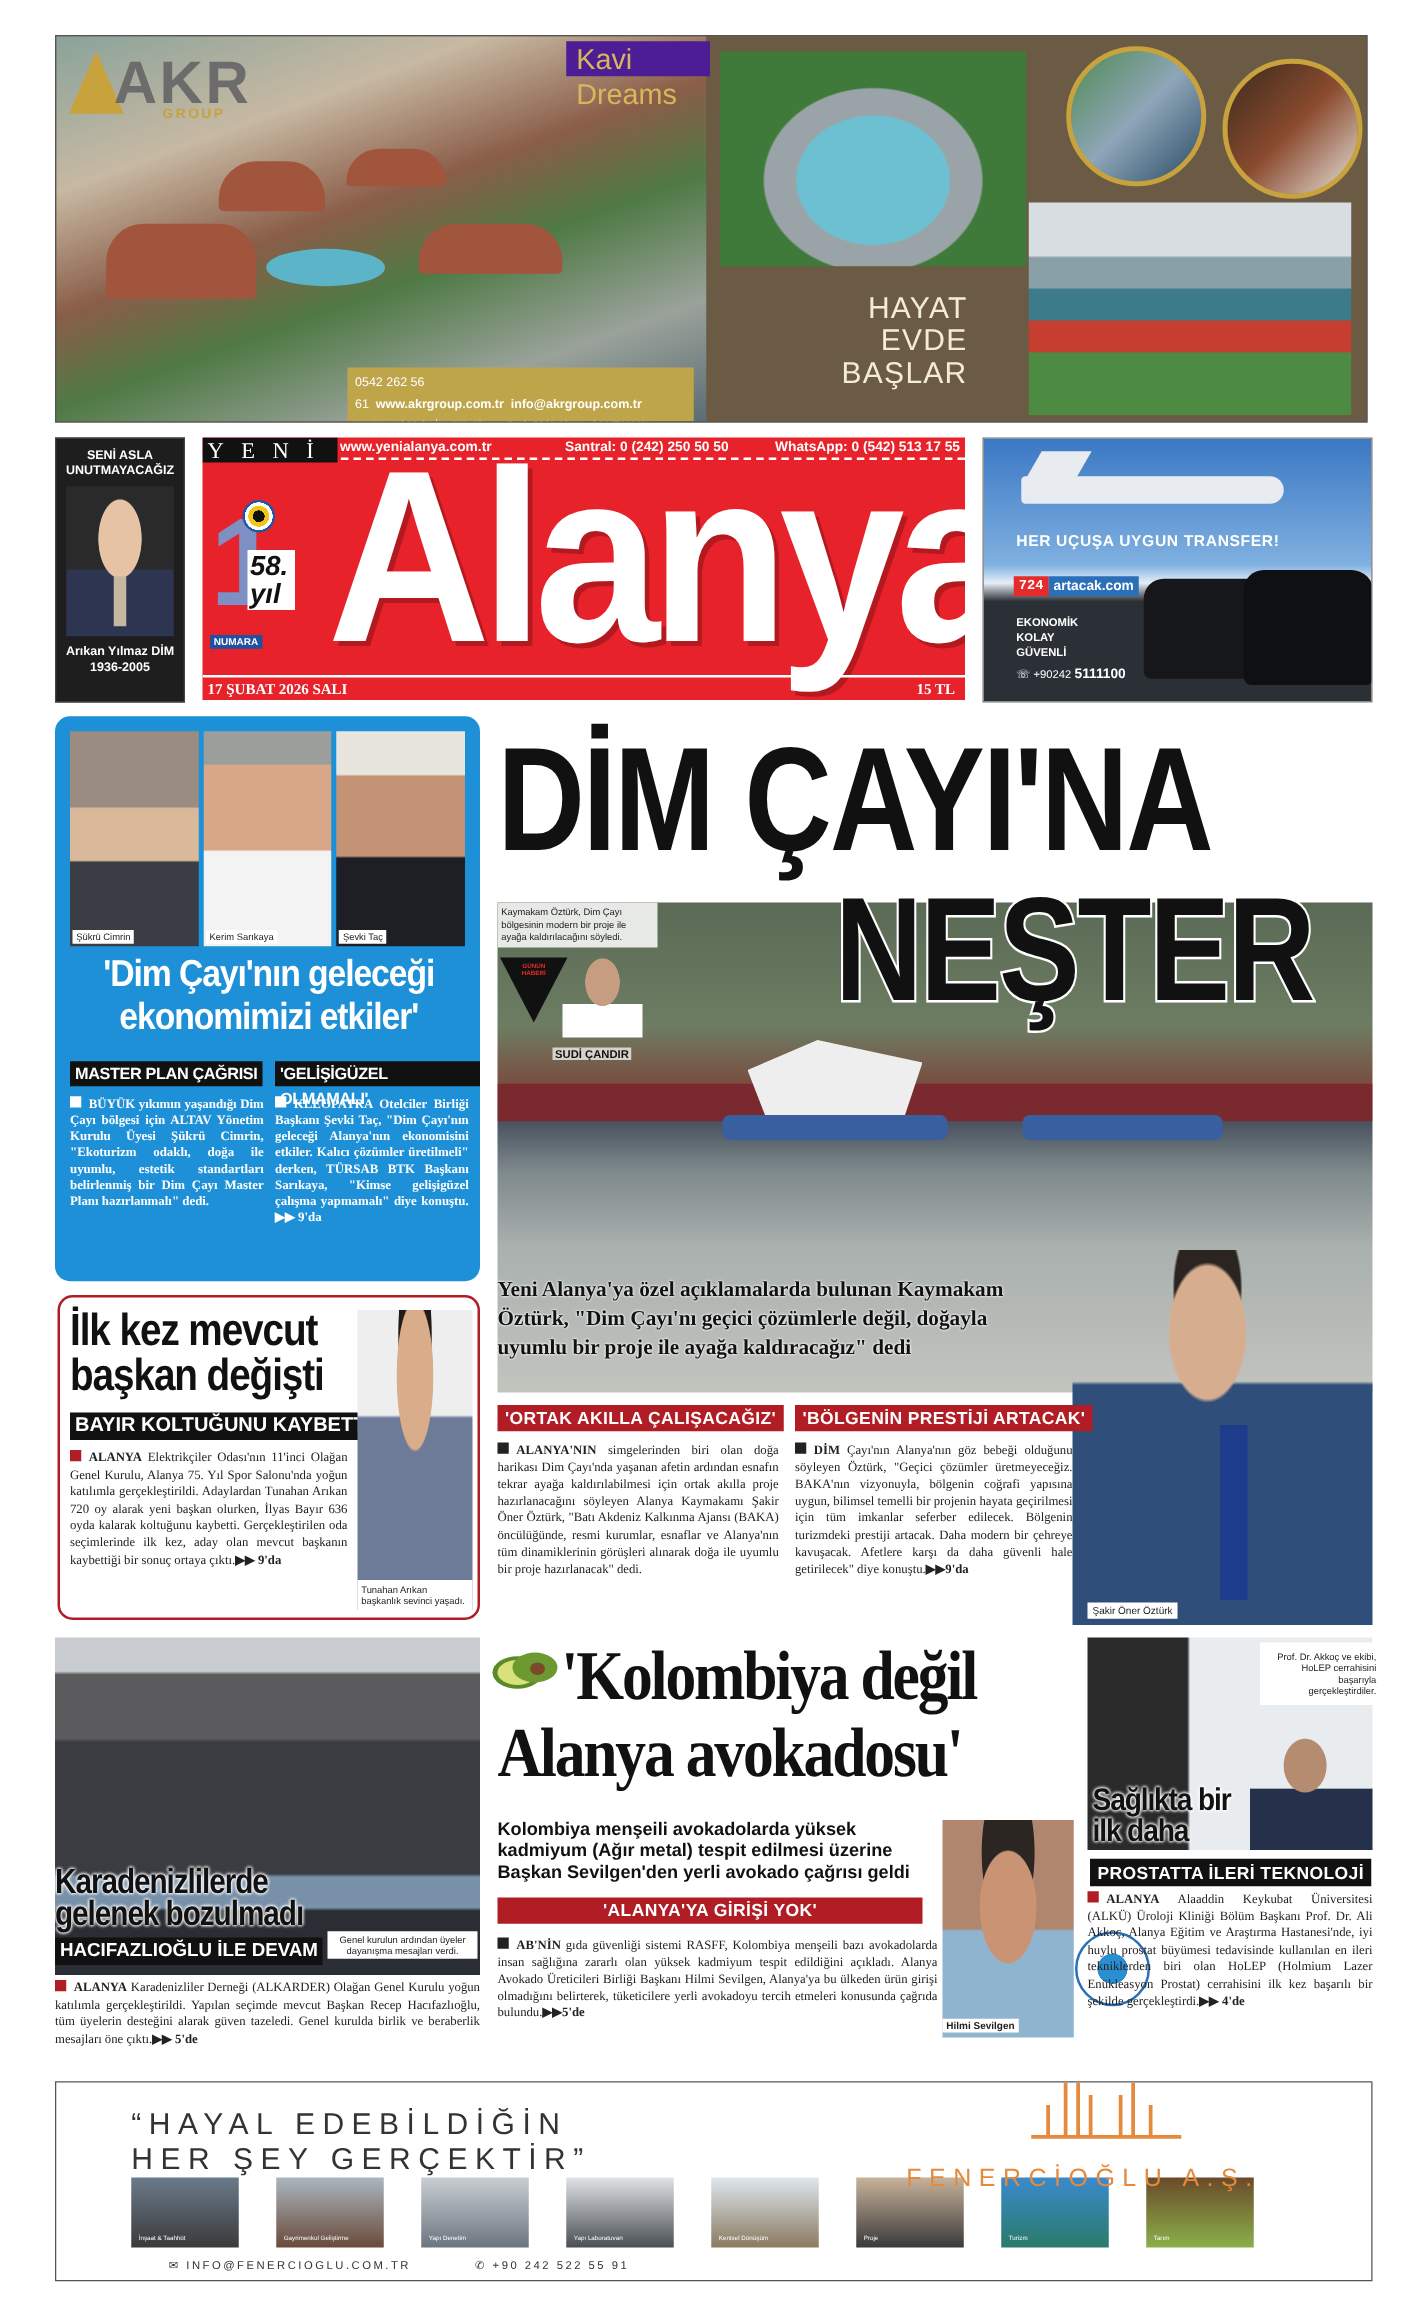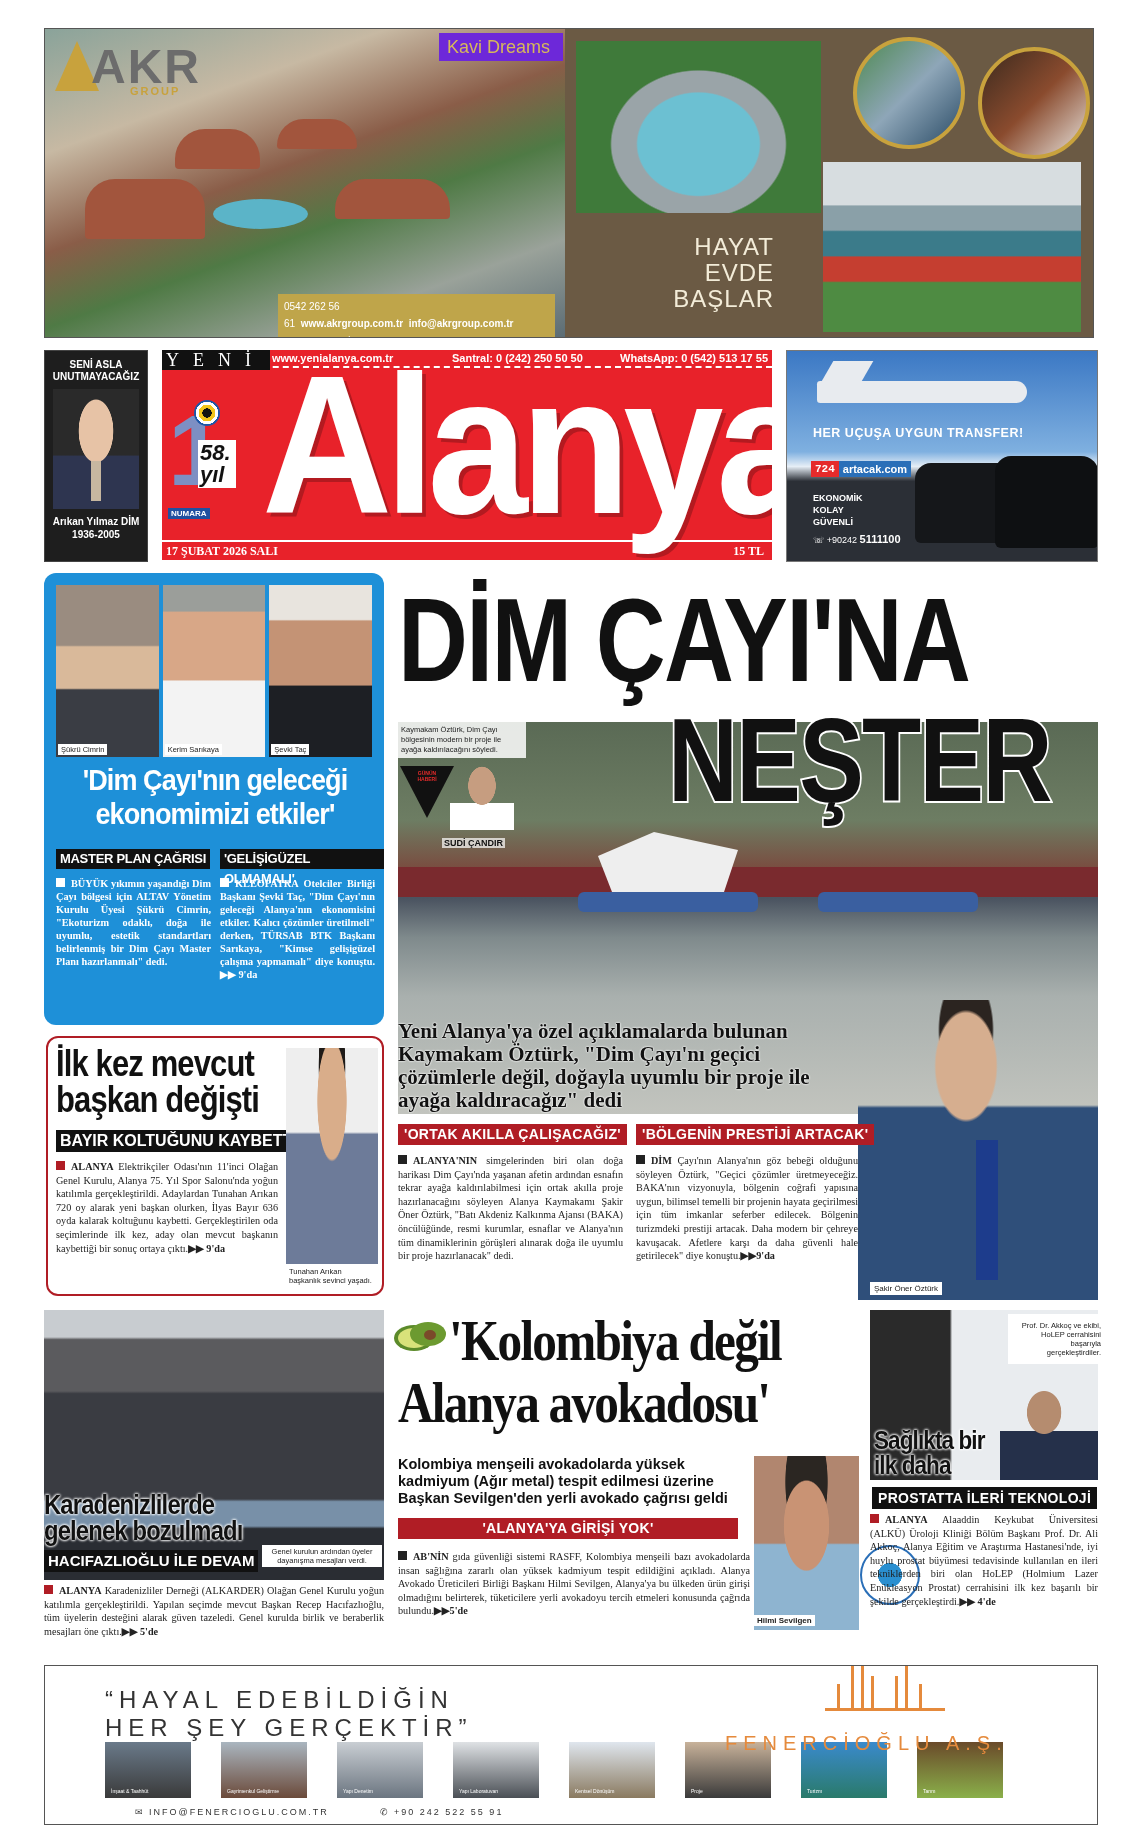--- a/index.html
+++ b/index.html
@@ -7,21 +7,21 @@
 .abs{position:absolute}
 
 #ad-top{left:44px;top:28px;width:1050px;height:310px;border:1px solid #555;background:#6b5a44;overflow:hidden}
 #ad-top .aerial{position:absolute;left:0;top:0;width:520px;height:310px;background:linear-gradient(160deg,#8aa39a 0%,#c7b9a3 25%,#8a5d48 45%,#4f7a45 60%,#9aa29a 80%,#5a6b73 100%)}
 #ad-top .roof{position:absolute;background:#a2553d;border-radius:30px 30px 4px 4px}
 #ad-top .pool{position:absolute;background:#5bb4c8;border-radius:50%}
 #ad-top .logo{position:absolute;left:10px;top:12px;display:flex;align-items:flex-end}
 #ad-top .logo .tri{width:0;height:0;border-left:22px solid transparent;border-right:22px solid transparent;border-bottom:50px solid #c8a23d}
 #ad-top .logo .akr{font-size:48px;font-weight:700;color:#6c6c6c;letter-spacing:2px;line-height:48px;margin-left:-8px}
 #ad-top .logo .grp{position:absolute;left:75px;top:44px;font-size:11px;color:#c8a23d;letter-spacing:2px;font-weight:700}
-#ad-top .kavi{position:absolute;left:394px;top:4px;width:124px;height:28px;background:#6d28d9;color:#d6b85a;font-size:18px;padding-left:8px;line-height:28px}
+#ad-top .kavi{position:absolute;left:408px;top:4px;width:124px;height:28px;background:#4c1d95;color:#d6b85a;font-size:23px;padding-left:8px;line-height:28px}
 #ad-top .contact{position:absolute;left:233px;top:265px;width:277px;height:43px;background:#bfa54a;color:#fff;font-size:10px;padding:4px 6px;line-height:17px}
 #ad-top .right{position:absolute;left:523px;top:0;width:527px;height:310px;background:#6b5a44}
 #ad-top .photo-pool{position:absolute;left:8px;top:12px;width:245px;height:172px;background:radial-gradient(ellipse at 50% 60%,#6cc0d2 0 35%,#9aa4a8 36% 50%,#3f7a3a 51%)}
 #ad-top .circ{position:absolute;width:112px;height:112px;border-radius:50%;border:4px solid #c8a23d}
 #ad-top .photo-court{position:absolute;left:255px;top:133px;width:258px;height:170px;background:linear-gradient(180deg,#d7dde0 0 25%,#8aa0a8 26% 40%,#3b7b8a 41% 55%,#c53e30 56% 70%,#4e8b42 71%)}
 #ad-top .slogan{position:absolute;left:66px;top:205px;width:140px;color:#f3ecd8;font-size:24px;line-height:26px;text-align:right;letter-spacing:1px}
 
 #memorial{left:44px;top:350px;width:104px;height:212px;background:#1e1e1e;border:1px solid #444;color:#fff;text-align:center;font-weight:700}
 #memorial .hd{font-size:10px;line-height:12px;padding-top:8px}
 #memorial .face{margin:6px auto 0;width:86px;height:120px;background:radial-gradient(ellipse at 50% 35%,#e7c3a6 0 28%,transparent 29%),linear-gradient(180deg,#2a2a2a 0 55%,#2e3550 56%);position:relative}
@@ -70,21 +70,21 @@
 #main-photo .kicker{position:absolute;left:0;top:0;width:128px;padding:3px;background:rgba(255,255,255,.85);font-size:7.5px;line-height:10px;color:#222}
 #main-photo .gunun{position:absolute;left:2px;top:44px;width:54px;height:52px}
 #main-photo .gunun .tri{width:0;height:0;border-left:27px solid transparent;border-right:27px solid transparent;border-top:52px solid #111}
 #main-photo .gunun .lab{position:absolute;left:15px;top:4px;color:#e52b2b;font-size:5px;font-weight:700;text-align:center;width:24px}
 #main-photo .columnist{position:absolute;left:52px;top:40px;width:64px;height:68px;background:radial-gradient(ellipse at 50% 35%,#c69d80 0 30%,transparent 31%),linear-gradient(180deg,transparent 0 60%,#fff 61%)}
 #main-photo .colname{position:absolute;left:44px;top:116px;color:#111;font-size:9px;font-weight:700;background:rgba(255,255,255,.7);padding:0 2px}
 #main-photo .pier{position:absolute;left:0;top:145px;width:700px;height:30px;background:#7a2a2e}
 #main-photo .float{position:absolute;top:170px;height:20px;background:#3a5fa0;border-radius:6px}
 #main-photo .canopy{position:absolute;left:200px;top:110px;width:140px;height:60px;background:#eee;clip-path:polygon(10% 100%,0 40%,40% 0,100% 30%,90% 100%)}
 #neser{left:668px;top:700px;font-size:118px;font-weight:700;color:#111;letter-spacing:-2px;line-height:120px;transform:scaleX(.82);transform-origin:left;-webkit-text-stroke:4px #fff;paint-order:stroke fill}
-#deck{left:398px;top:1020px;width:440px;font-family:"Liberation Serif",serif;font-weight:700;font-size:21px;line-height:23px;color:#111;text-shadow:0 0 2px #fff,0 0 2px #fff}
+#deck{left:398px;top:1020px;width:440px;font-family:"Liberation Serif",serif;font-weight:700;font-size:17px;line-height:23px;color:#111;text-shadow:0 0 2px #fff,0 0 2px #fff}
 #ozturk{left:858px;top:1000px;width:240px;height:300px;background:radial-gradient(ellipse at 45% 22%,#d6ae8f 0 16%,transparent 17%),radial-gradient(ellipse at 45% 10%,#2b2420 0 14%,transparent 15%),linear-gradient(180deg,transparent 0 35%,#2f4f7a 36%)}
 #ozturk .tie{position:absolute;left:118px;top:140px;width:22px;height:140px;background:#1d3c8c}
 #ozturk .cap{position:absolute;left:12px;top:282px;background:#fff;color:#222;font-size:8px;padding:2px 4px}
 .redtag{position:absolute;height:21px;background:#b01d25;color:#fff;font-weight:700;font-size:14px;line-height:21px;padding:0 6px;letter-spacing:.3px}
 .serifcol{position:absolute;font-family:"Liberation Serif",serif;font-size:10.2px;line-height:13.6px;color:#222;text-align:justify}
 
 #ilkkez{left:46px;top:1036px;width:338px;height:260px;border:2px solid #b01d25;border-radius:12px}
 #ilkkez .hl{position:absolute;left:8px;top:8px;font-size:36px;font-weight:700;line-height:36px;letter-spacing:-1px;color:#111;transform:scaleX(.86);transform-origin:left;width:260px}
 #ilkkez .sub{position:absolute;left:8px;top:92px;background:#111;color:#fff;font-weight:700;font-size:16px;padding:0 4px;line-height:22px}
 #ilkkez .txt{left:8px;top:122px;width:222px}

